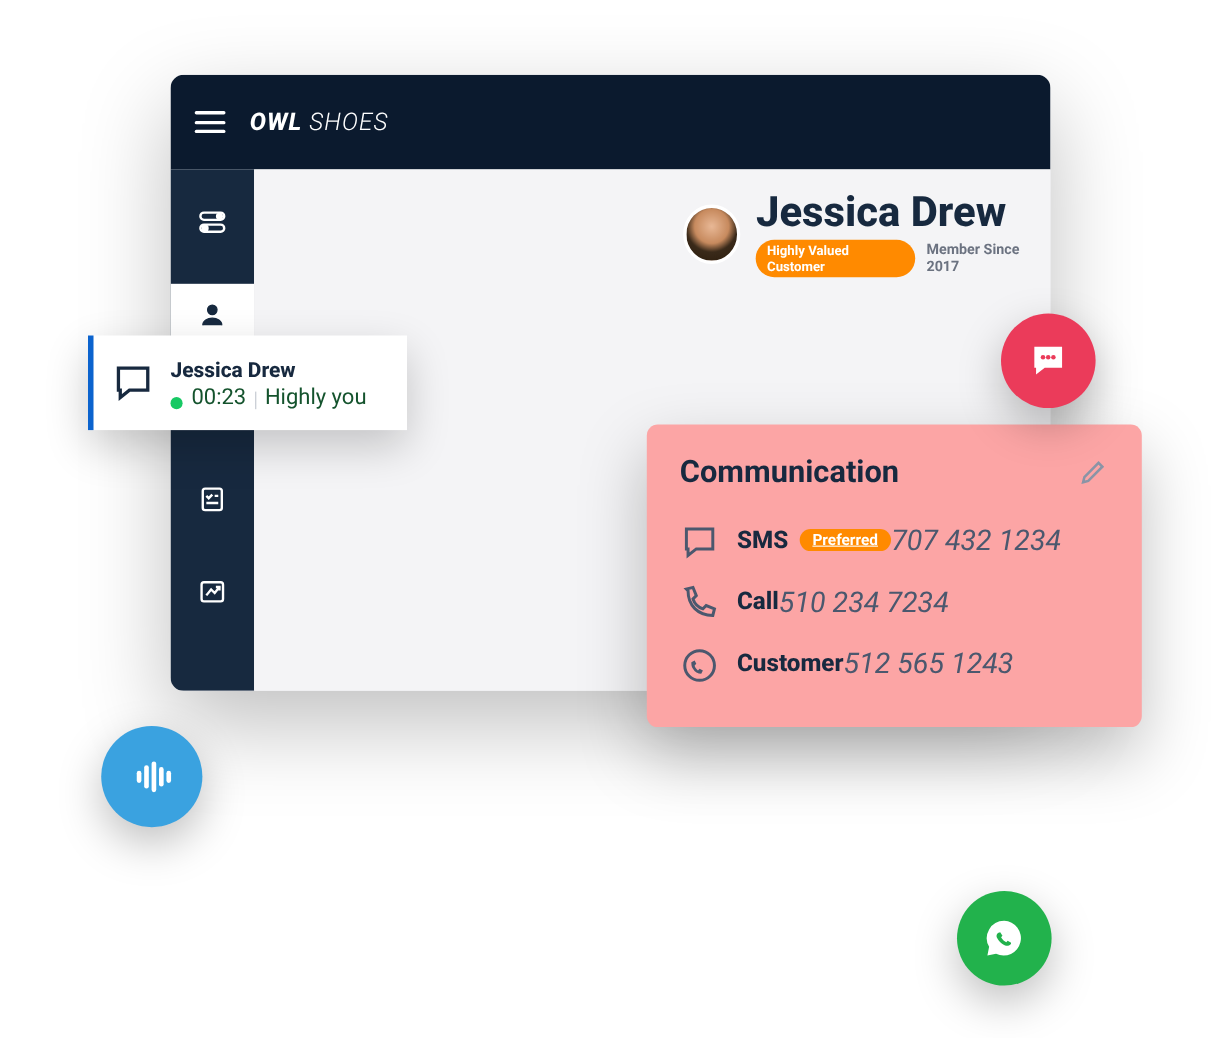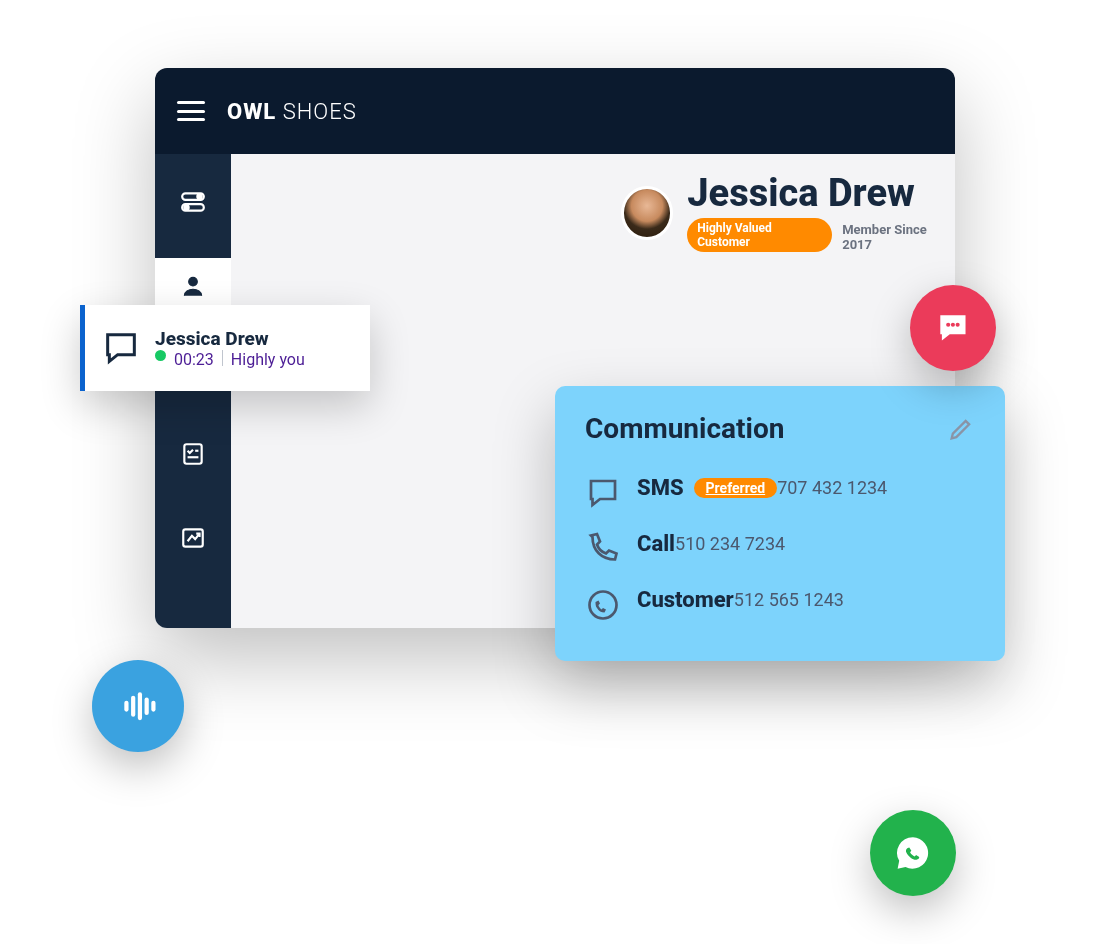--- a/index.html
+++ b/index.html
@@ -16,21 +16,21 @@
 }
 .topbar {
   height:86px;
   background:#0b1a2e;
   display:flex;
   align-items:center;
   padding:0 22px;
 }
 .hamburger { width:28px; height:20px; display:flex; flex-direction:column; justify-content:space-between; cursor:pointer; margin-right:22px;}
 .hamburger span { display:block; height:3px; background:#fff; border-radius:2px; }
-.brand { color:#fff; font-size:22px; letter-spacing:1px; font-weight:300;}
+.brand { color:#fff; font-size:22px; letter-spacing:1px; font-weight:300;font-style:italic;}
 .brand b{ font-weight:800; }
 
 .body { display:flex; height:calc(100% - 86px); }
 .sidebar {
   width:76px;
   background:#17293f;
   display:flex;
   flex-direction:column;
   align-items:center;
   padding-top:20px;
@@ -52,21 +52,21 @@
   align-items:center;
   gap:14px;
 }
 .avatar {
   width:54px; height:54px; border-radius:50%;
   background: radial-gradient(circle at 50% 35%, #e8b896 0%, #c78a5e 40%, #3a2a1a 60%, #2a1a0a 100%);
   border:3px solid #fff;
 }
 .cust-text { display:flex; flex-direction:column; }
 .cust-name { font-size:38px; font-weight:800; color:#17293f; line-height:1; }
-.cust-sub { display:flex; align-items:flex-end; gap:10px; margin-top:6px; }
+.cust-sub { display:flex; align-items:center; gap:10px; margin-top:6px; }
 .badge-orange {
   background:#ff8a00; color:#fff; font-size:12px; font-weight:700;
   padding:3px 10px; border-radius:999px;
 }
 .member { font-size:13px; color:#6b7280; font-weight:700; }
 
 
 .convo-card {
   position:absolute;
   left:80px; top:305px;
@@ -78,46 +78,46 @@
   align-items:center;
   padding:0 16px;
   gap:14px;
   cursor:pointer;
   z-index:3;
 }
 .convo-icon { width:40px; height:40px; }
 .convo-icon svg{ width:100%; height:100%; }
 .convo-text { display:flex; flex-direction:column; }
 .convo-name { font-size:19px; font-weight:800; color:#17293f; }
-.convo-meta { display:flex; align-items:flex-start; gap:8px; font-size:16px; color:#4c1d95; }
+.convo-meta { display:flex; align-items:flex-end; gap:8px; font-size:20px; color:#14532d; }
 .dot-green { width:11px; height:11px; border-radius:50%; background:#17c964; }
 .divider-v { width:1px; height:16px; background:#c0c5ce; }
 
 
 .comm {
   position:absolute;
-  left:555px; top:386px;
+  left:588px; top:386px;
   width:450px;
-  background:#7dd3fc;
+  background:#fca5a5;
   border-radius:10px;
   box-shadow:0 25px 60px rgba(0,0,0,0.25);
   padding:26px 30px 28px;
   z-index:3;
 }
 .comm-head { display:flex; justify-content:space-between; align-items:center; margin-bottom:20px;}
 .comm-title { font-size:28px; font-weight:700; color:#17293f; }
 .edit-btn { width:28px; height:28px; cursor:pointer; }
 .edit-btn svg{ width:100%; height:100%; }
 
 .comm-row { display:flex; gap:16px; align-items:flex-start; padding:10px 0; }
 .comm-ico { width:36px; height:36px; flex-shrink:0; }
 .comm-ico svg{width:100%;height:100%;}
 .comm-body { display:flex; }
 .comm-label { font-size:22px; font-weight:800; color:#17293f; display:flex; align-items:center; gap:10px;}
-.comm-val { font-size:18px; color:#4b586e; margin-top:2px;}
+.comm-val { font-size:26px; color:#4b586e; margin-top:2px;font-style:italic;}
 .pref-badge { background:#ff8a00; color:#fff; font-size:14px; font-weight:700; padding:2px 12px; border-radius:999px;text-decoration:underline; }
 
 
 .bubble { position:absolute; border-radius:50%; display:flex; align-items:center; justify-content:center; box-shadow:0 15px 40px rgba(0,0,0,0.25); z-index:4;}
 .bubble svg{ width:44%; height:44%; }
 .bubble-red { left:910px; top:285px; width:86px; height:86px; background:#eb3b5a; }
 .bubble-blue{ left:92px; top:660px; width:92px; height:92px; background:#3aa2e0; }
 .bubble-green{ left:870px; top:810px; width:86px; height:86px; background:#22b24c; }
 </style>
 </head>

